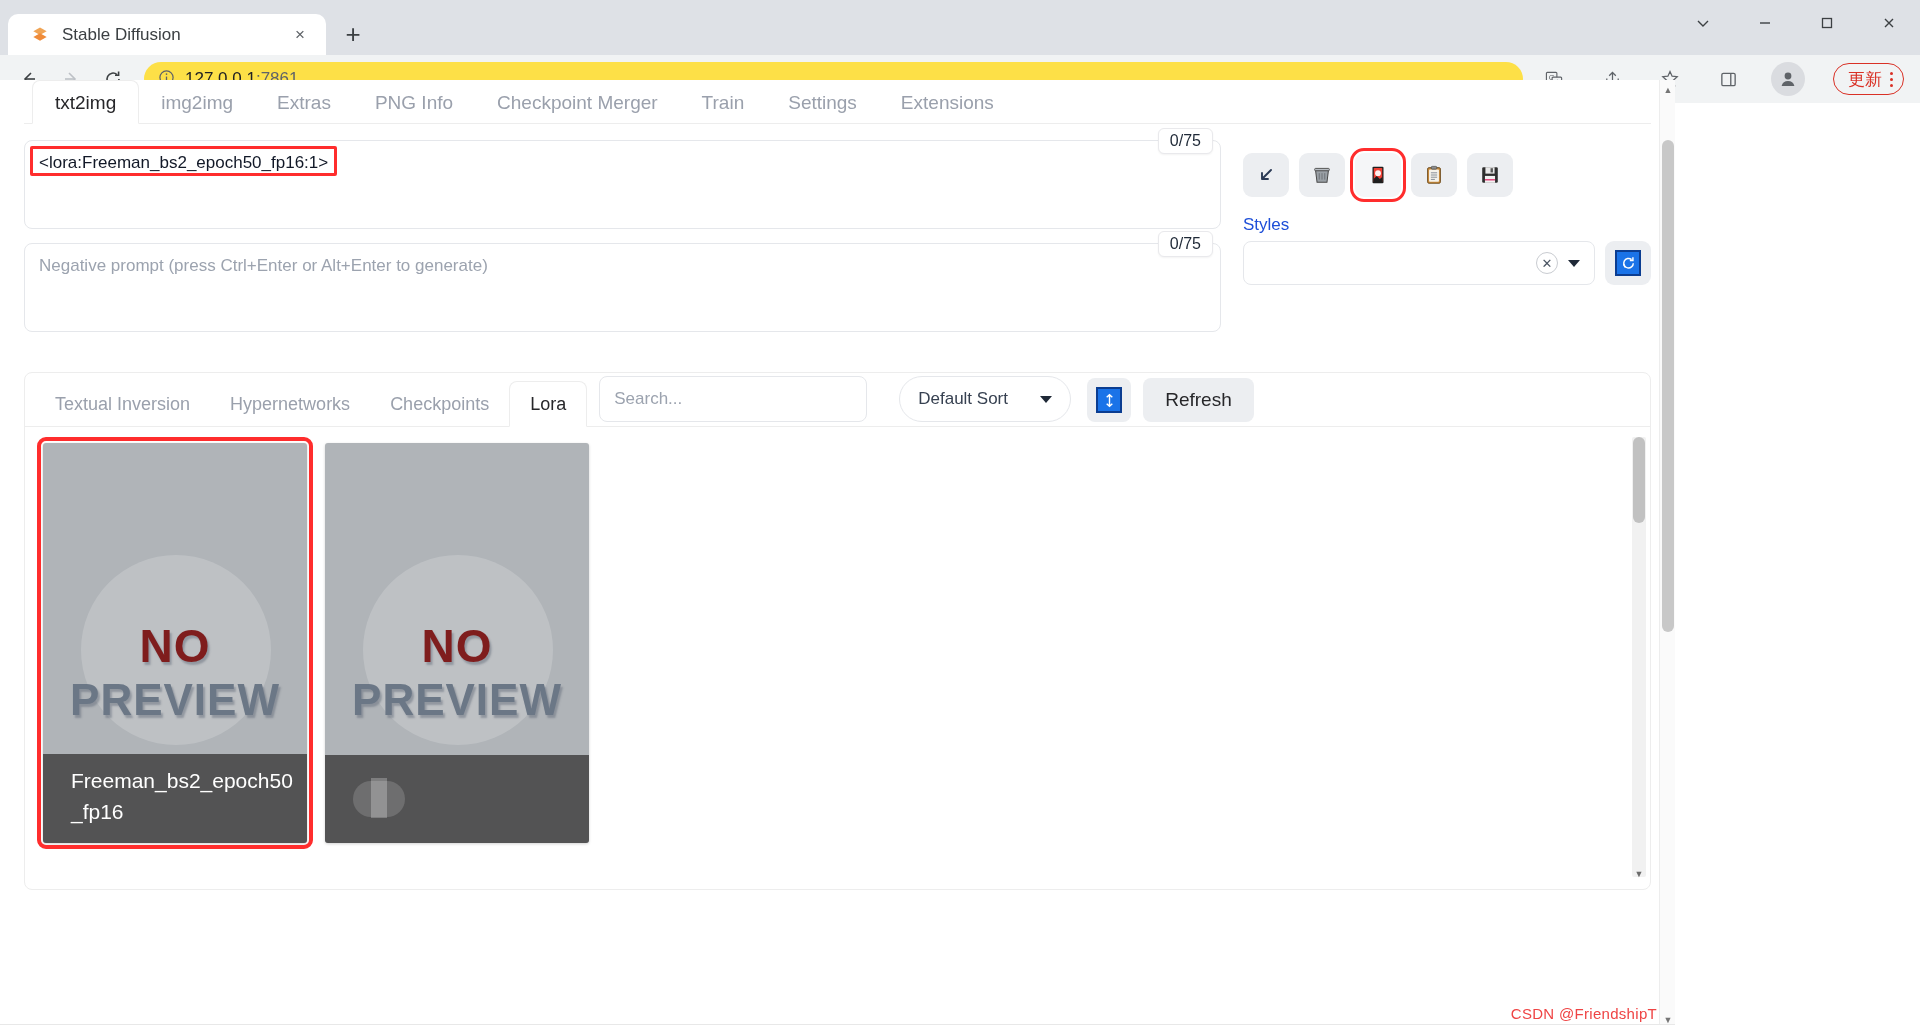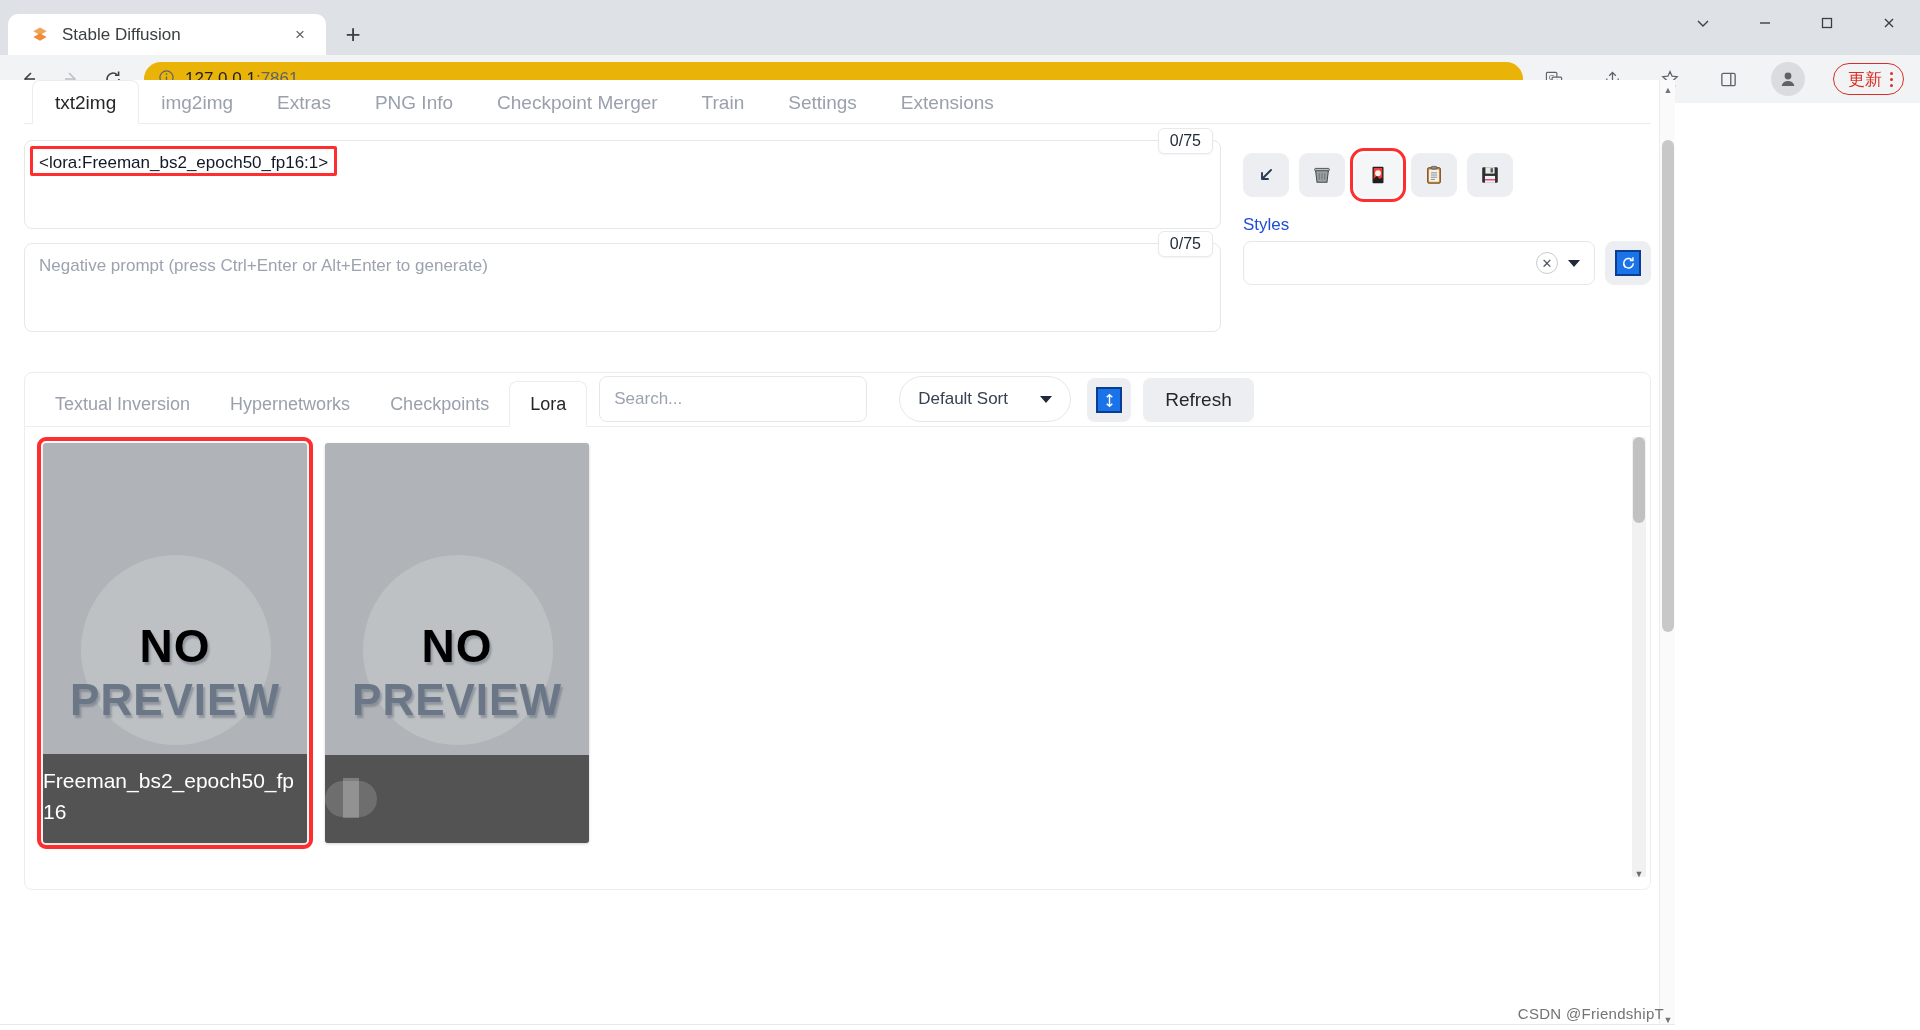--- a/index.html
+++ b/index.html
@@ -54,21 +54,21 @@
     display: flex; align-items: center; padding: 0 10px;
     gap: 4px;
   }
   .nav-btn {
     width: 38px; height: 38px; display: flex;
     align-items: center; justify-content: center;
     color: #5f6368; border-radius: 50%;
   }
   .nav-btn.dim { color: #bdc1c6; }
   .omnibox {
-    flex: 1; height: 34px; background: #eab308;
+    flex: 1; height: 34px; background: #fde047;
     border-radius: 18px; display: flex; align-items: center;
     gap: 10px; padding: 12px 14px; margin: 0 8px;
     min-width: 0;
   }
   .omni-url { font-size: 17px; color: #202124; white-space: nowrap; }
   .omni-url .port { color: #5f6368; }
   .tb-icons { display: flex; align-items: center; gap: 20px; }
   .tb-icon {
     width: 38px; height: 38px; display: flex;
     align-items: center; justify-content: center; color: #5f6368;
@@ -238,33 +238,33 @@
     position: absolute; inset: 0;
     display: flex; flex-direction: column; align-items: center;
     justify-content: center; gap: 2px;
   }
   .noprev .blob {
     position: absolute; width: 190px; height: 190px;
     background: rgba(255,255,255,.18); border-radius: 50%;
     top: 112px; left: 38px;
   }
   .noprev .l1 {
-    font-size: 46px; font-weight: bold; color: #000000;
+    font-size: 46px; font-weight: bold; color: #7f1d1d;
     letter-spacing: 1px; text-shadow: 2px 3px 2px rgba(90,100,115,.45);
     position: relative; margin-top: 58px;
   }
   .noprev .l2 {
     font-size: 44px; font-weight: bold; color: #6b7786;
     letter-spacing: 1px; text-shadow: 2px 3px 2px rgba(90,100,115,.45);
     position: relative;
   }
   .card-footer {
     position: absolute; left: 0; right: 0; bottom: 0;
     background: rgba(70,70,70,.88); color: #ffffff;
-    padding: 12px 12px 16px 0; font-size: 21px; line-height: 1.45;
+    padding: 12px 12px 16px 28px; font-size: 21px; line-height: 1.45;
     word-break: break-all;
   }
   .card-footer.faded { color: rgba(255,255,255,.28); height: 88px; }
   .ghost-icon {
     width: 52px; height: 36px; background: rgba(255,255,255,.16);
     border-radius: 18px; position: relative; margin-top: 14px;
   }
   .ghost-icon:after {
     content: ""; position: absolute; left: 18px; top: -3px;
     width: 16px; height: 40px; background: rgba(255,255,255,.25);
@@ -297,22 +297,22 @@
   }
   .page-scroll .sb-arrow {
     position: absolute; left: 0; width: 16px; height: 16px;
     display: flex; align-items: center; justify-content: center;
     font-size: 9px; color: #757575;
   }
   .page-scroll .sb-up { top: 2px; }
   .page-scroll .sb-dn { bottom: 2px; }
 
   .watermark {
-    position: absolute; right: 11px; bottom: 8px;
-    font-size: 15px; color: #737373; letter-spacing: .3px;
+    position: absolute; right: 18px; bottom: 8px;
+    font-size: 15px; color: #ef4444; letter-spacing: .3px;
     display: flex; align-items: center; gap: 3px;
   }
   .bottom-strip {
     position: absolute; left: 0; bottom: 0; width: 1920px; height: 6px;
     background: #ffffff; border-top: 1px solid #e8e8e8;
   }
 </style>
 </head>
 <body>
 

